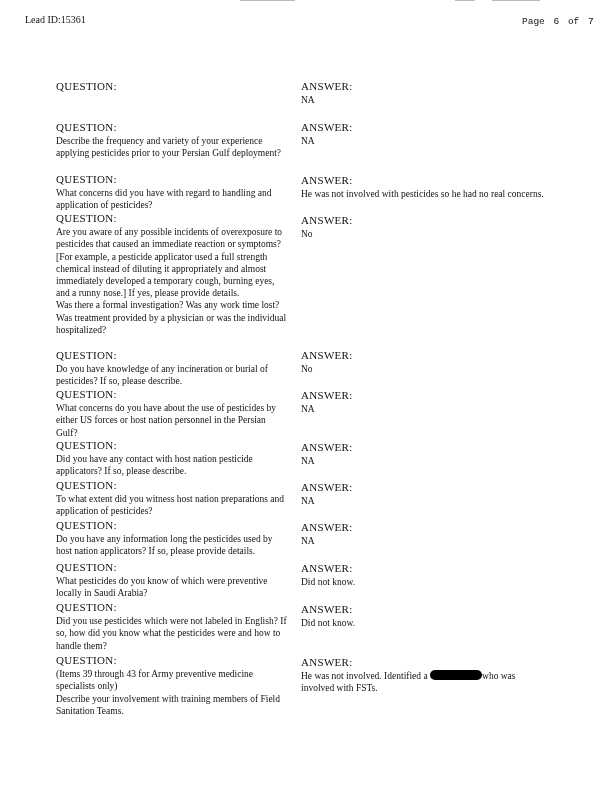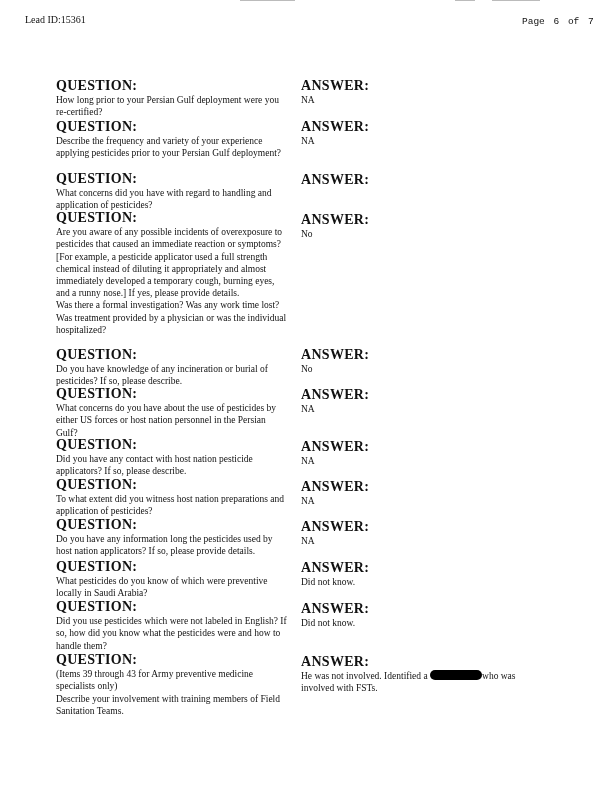--- a/index.html
+++ b/index.html
@@ -2,38 +2,37 @@
 <html><head>
 <meta charset="utf-8">
 <style>
   html, body { margin:0; padding:0; background:#fff; }
   body { width:611px; height:792px; position:relative; overflow:hidden;
          font-family:"Liberation Serif", "DejaVu Serif", serif; color:#111; }
   .topline { position:absolute; top:0; height:1px; background:#bbb; }
   .lead { position:absolute; left:25px; top:14px; font-size:10px; }
   .pagenum { position:absolute; left:522px; top:16px; font-size:9.5px; word-spacing:3px;font-family:Liberation Mono, monospace; }
   .q { position:absolute; left:56px; width:232px; font-size:9.5px; line-height:12.2px; }
-  .q .lbl, .a .lbl { font-weight:bold; font-size:14px; letter-spacing:0.3px; display:block; margin-bottom:2px; }
+  .q .lbl, .a .lbl { font-weight:normal; font-size:11px; letter-spacing:0.3px; display:block; margin-bottom:2px; }
   .a { position:absolute; left:301px; width:250px; font-size:9.5px; line-height:12.2px; }
   .redact { display:inline-block; width:52px; height:10px; background:#000; border-radius:5px; vertical-align:-1px; }
   .txt { white-space:pre-line; }
 </style>
 </head>
 <body>
 
 <div class="topline" style="left:240px;width:55px;"></div>
 <div class="topline" style="left:455px;width:20px;"></div>
 <div class="topline" style="left:492px;width:48px;"></div>
 
 <div class="lead">Lead ID:15361</div>
 <div class="pagenum">Page  6 of   7</div>
 
 <div class="q" style="top:80px">
   <span class="lbl">QUESTION:</span>
-  <span class="txt">How long prior to your Persian Gulf deployment were you re-certified?</span>
 </div>
 <div class="a" style="top:80px">
   <span class="lbl">ANSWER:</span>
   <span class="txt">NA</span>
 </div>
 
 <div class="q" style="top:121px">
   <span class="lbl">QUESTION:</span>
   <span class="txt">Describe the frequency and variety of your experience applying pesticides prior to your Persian Gulf deployment?</span>
 </div>
@@ -41,20 +40,21 @@
   <span class="lbl">ANSWER:</span>
   <span class="txt">NA</span>
 </div>
 
 <div class="q" style="top:173px">
   <span class="lbl">QUESTION:</span>
   <span class="txt">What concerns did you have with regard to handling and application of pesticides?</span>
 </div>
 <div class="a" style="top:174px">
   <span class="lbl">ANSWER:</span>
+  <span class="txt">He was not involved with pesticides so he had no real concerns.</span>
 </div>
 
 <div class="q" style="top:212px">
   <span class="lbl">QUESTION:</span>
   <span class="txt">Are you aware of any possible incidents of overexposure to pesticides that caused an immediate reaction or symptoms?  [For example, a pesticide applicator used a full strength chemical instead of diluting it appropriately and almost immediately developed a temporary cough, burning eyes, and a runny nose.]  If yes, please provide details.
  Was there a formal investigation?  Was any work  time lost?  Was treatment provided by a physician or was the individual hospitalized?</span>
 </div>
 <div class="a" style="top:214px">
   <span class="lbl">ANSWER:</span>
   <span class="txt">No</span>

